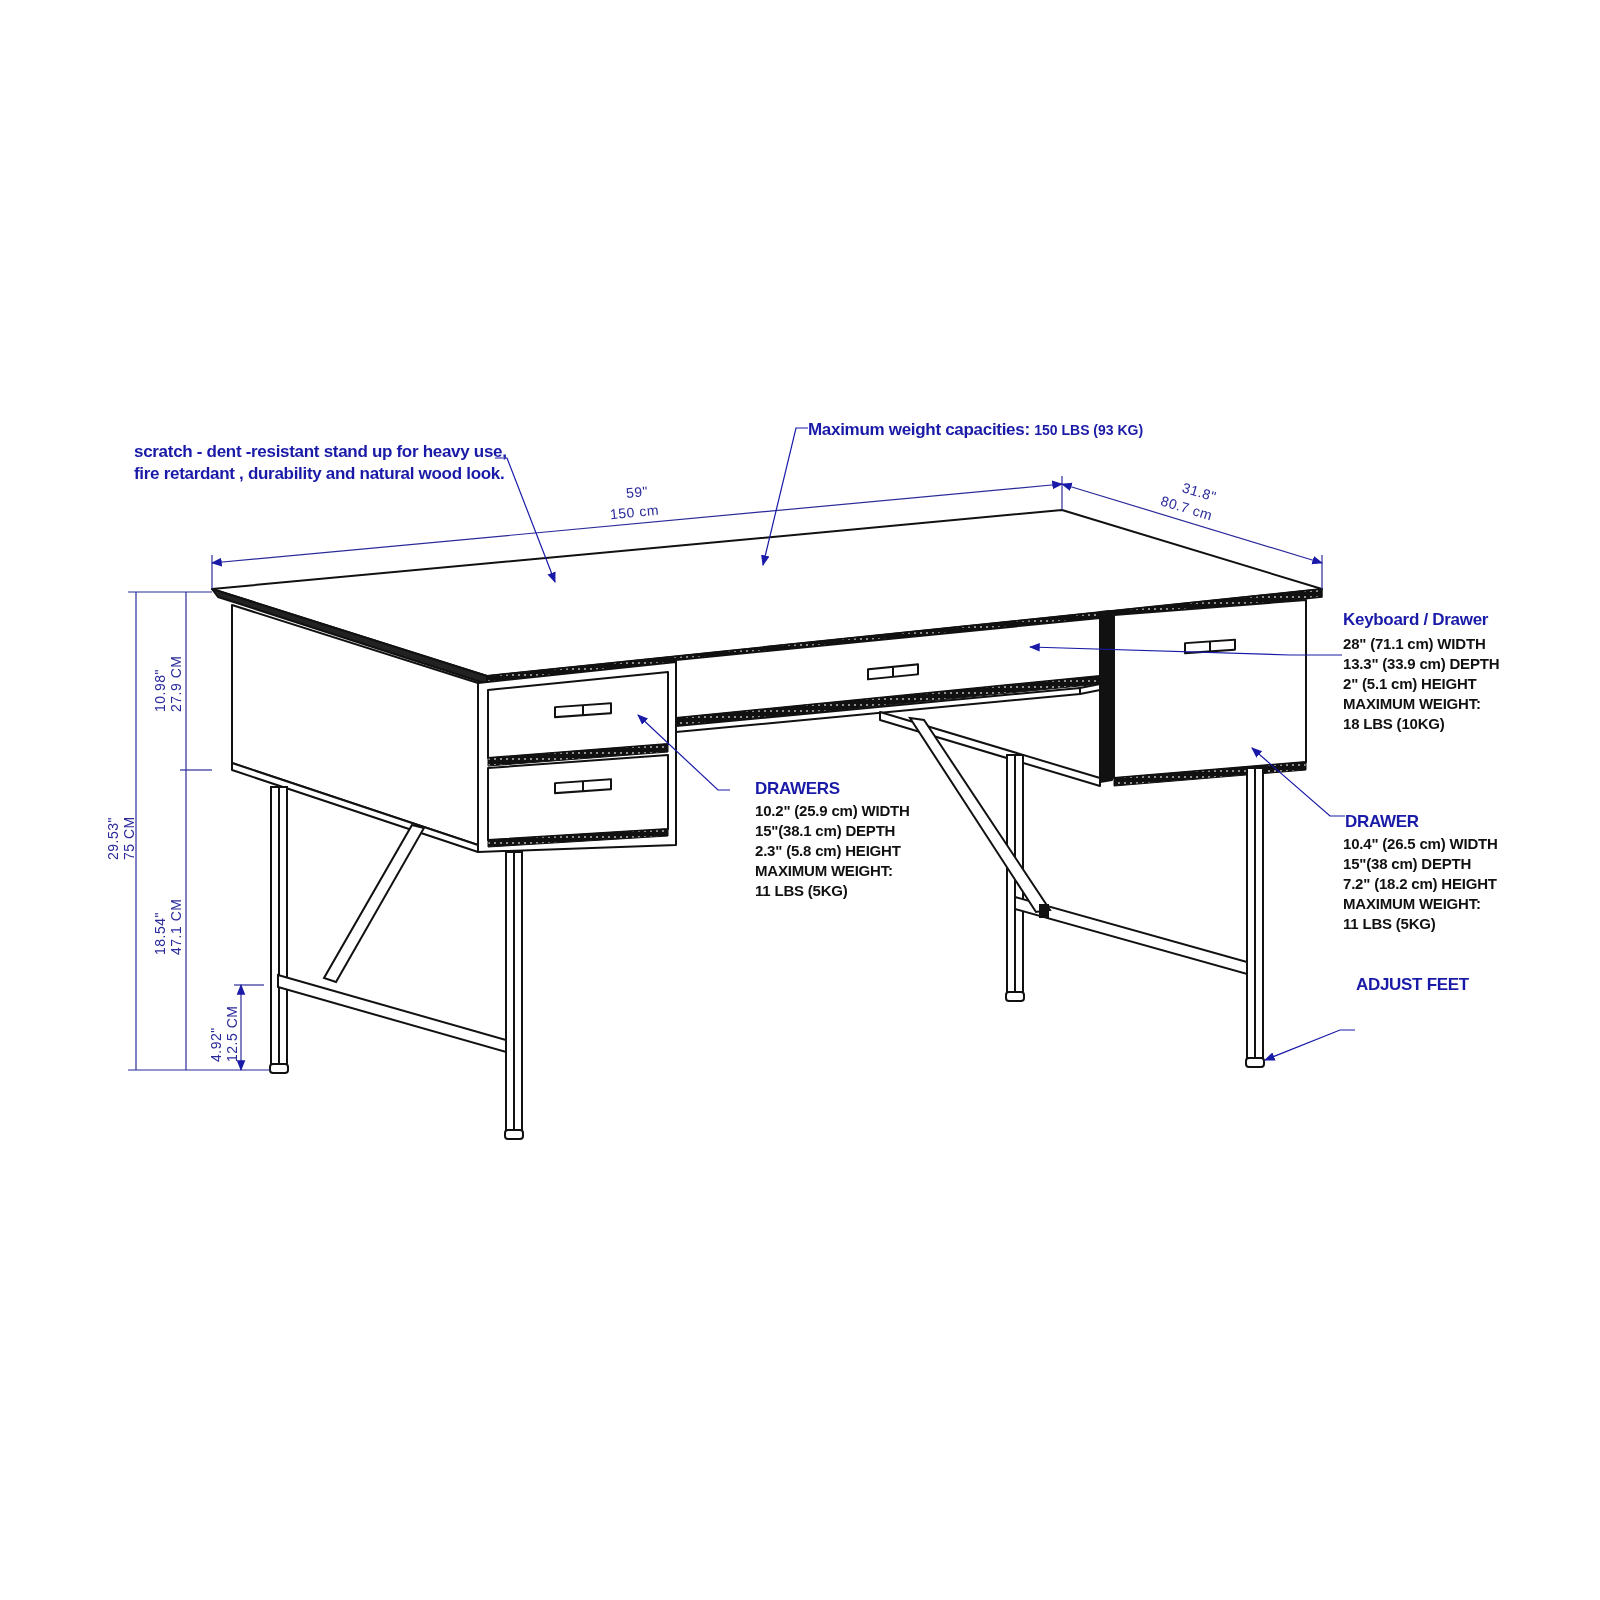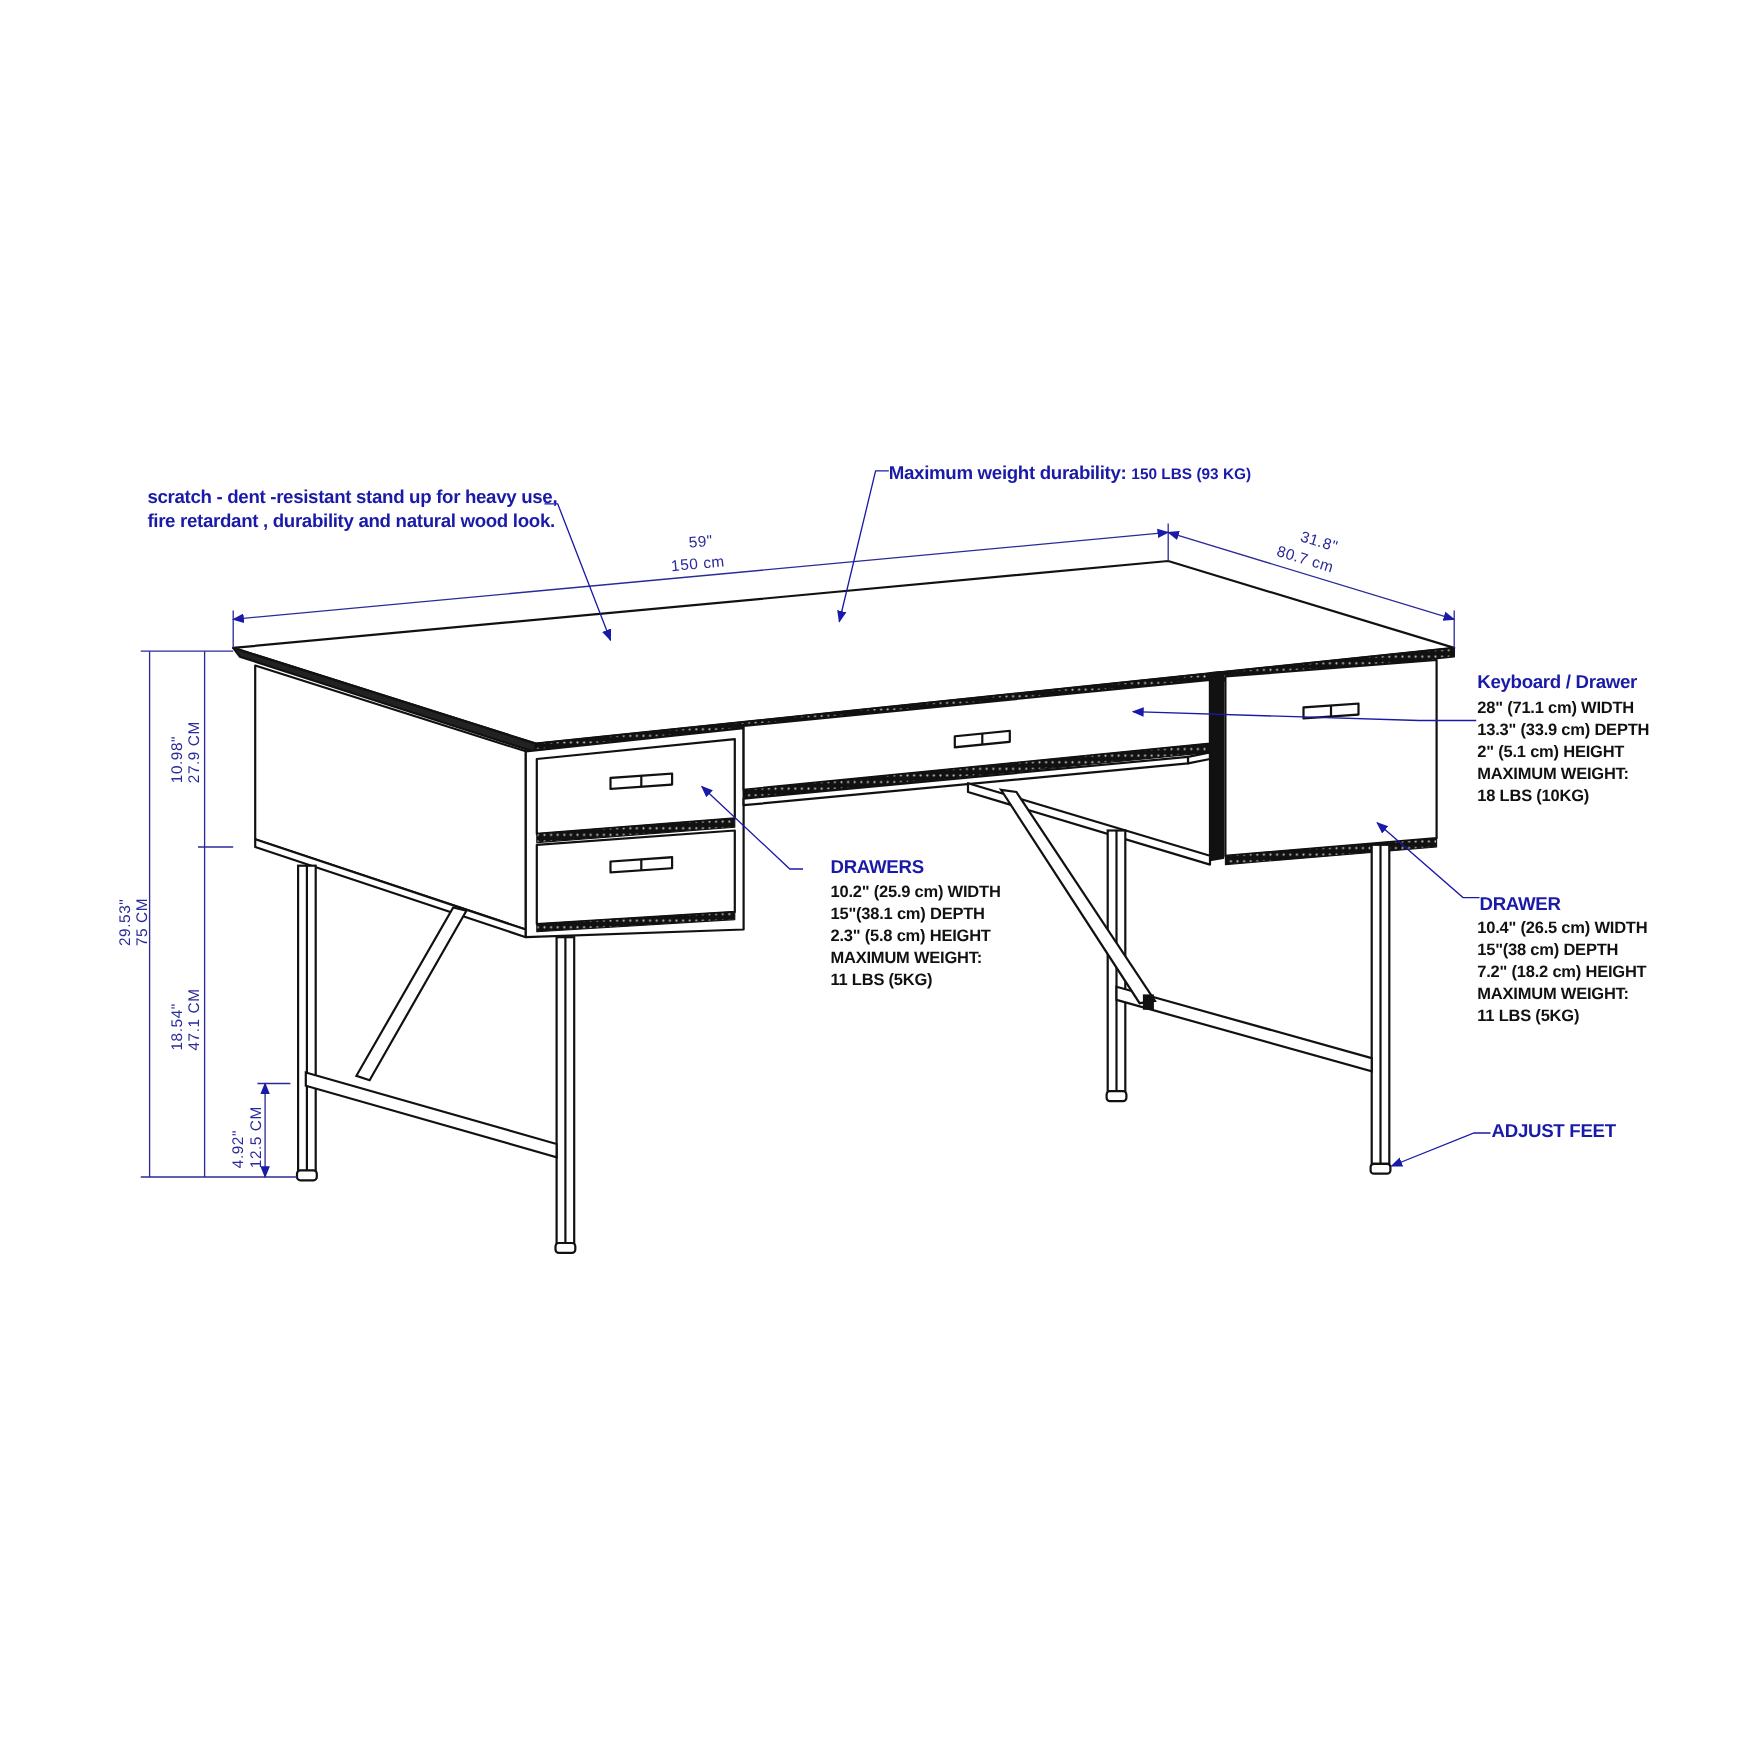--- a/index.html
+++ b/index.html
@@ -134,21 +134,21 @@
     <path d="M1355,1030 L1340,1030 L1265,1060" marker-end="url(#arr)"></path>
   </g>
 </svg>
 
 <div class="lbl blue feature" style="left:110px; top:441px;margin-left:24px;">
   <div>scratch - dent -resistant stand up for heavy use,</div>
   <div>fire retardant , durability and natural wood look.</div>
 </div>
 
 <div class="lbl" style="left:808px; top:419px;">
-  <span class="blue feature">Maximum weight durability:</span>
+  <span class="blue feature">Maximum weight capacities:</span>
   <span class="blue" style="font-size:14px; font-weight:bold;">150 LBS (93 KG)</span>
 </div>
 
 <div class="lbl dim" style="left:626px; top:484px; transform:rotate(-5.3deg);">59"</div>
 <div class="lbl dim" style="left:610px; top:504px; transform:rotate(-5.3deg);">150  cm</div>
 
 <div class="lbl dim" style="left:1182px; top:484px; transform:rotate(17deg);">31.8"</div>
 <div class="lbl dim" style="left:1160px; top:500px; transform:rotate(17deg);">80.7  cm</div>
 
 <div class="lbl dimv" style="left:105px; top:860px;">
@@ -194,13 +194,13 @@
   <div class="blue callout-title">DRAWER</div>
   <div class="black spec spec-lines" style="margin-top:2px; margin-left:-2px;">
     <div>10.4"  (26.5 cm) WIDTH</div>
     <div>15"(38 cm) DEPTH</div>
     <div>7.2"  (18.2 cm) HEIGHT</div>
     <div>MAXIMUM WEIGHT:</div>
     <div>11 LBS (5KG)</div>
   </div>
 </div>
 
-<div class="lbl blue callout-title" style="left:1356px; top:1019px;">ADJUST FEET</div>
+<div class="lbl blue callout-title" style="left:1356px; top:975px;">ADJUST FEET</div>
 
 </body></html>

